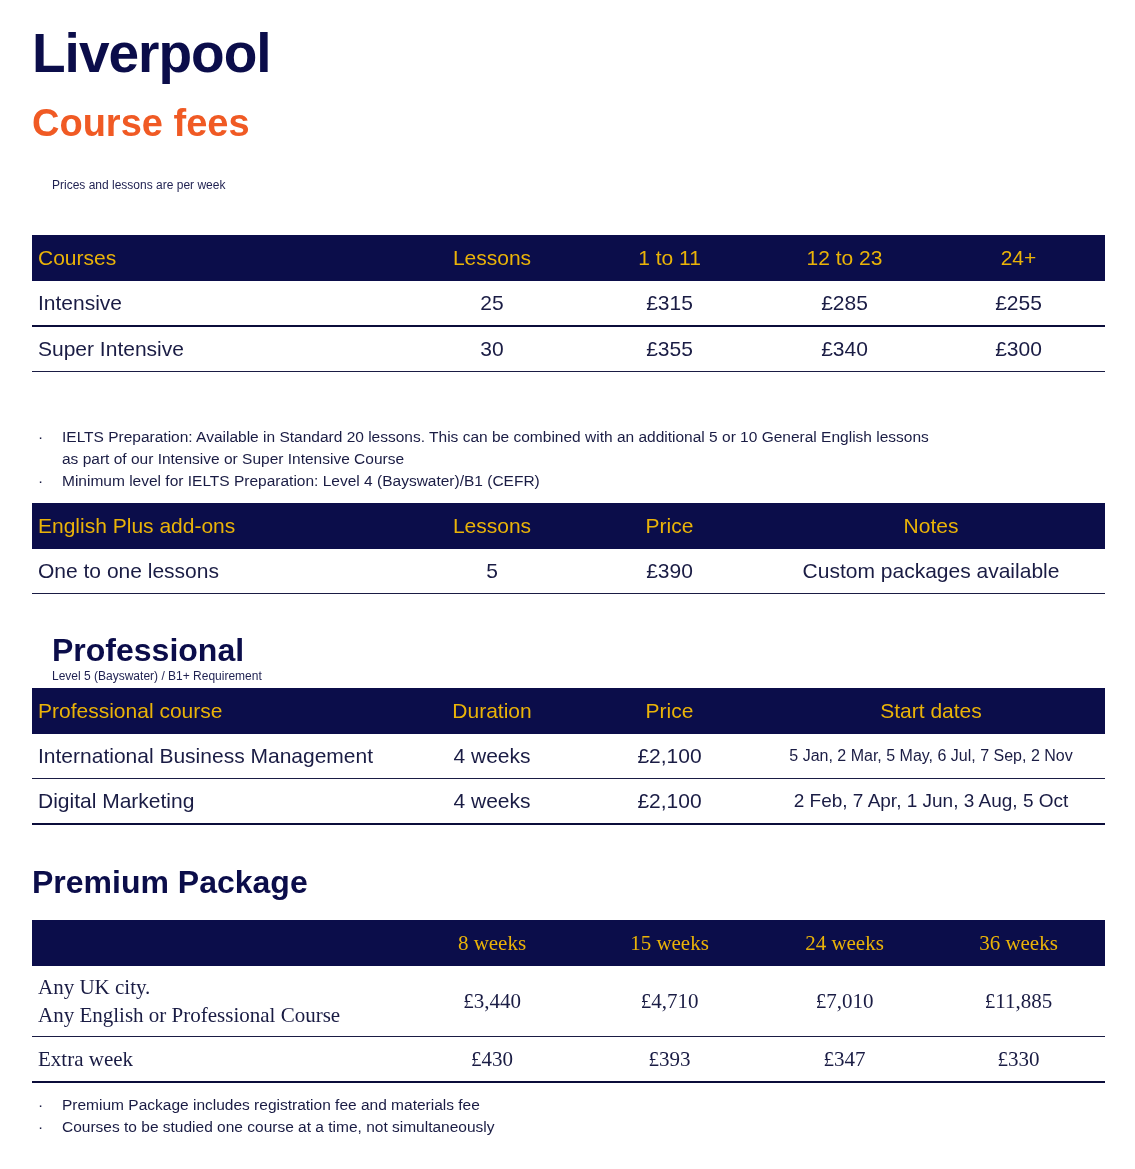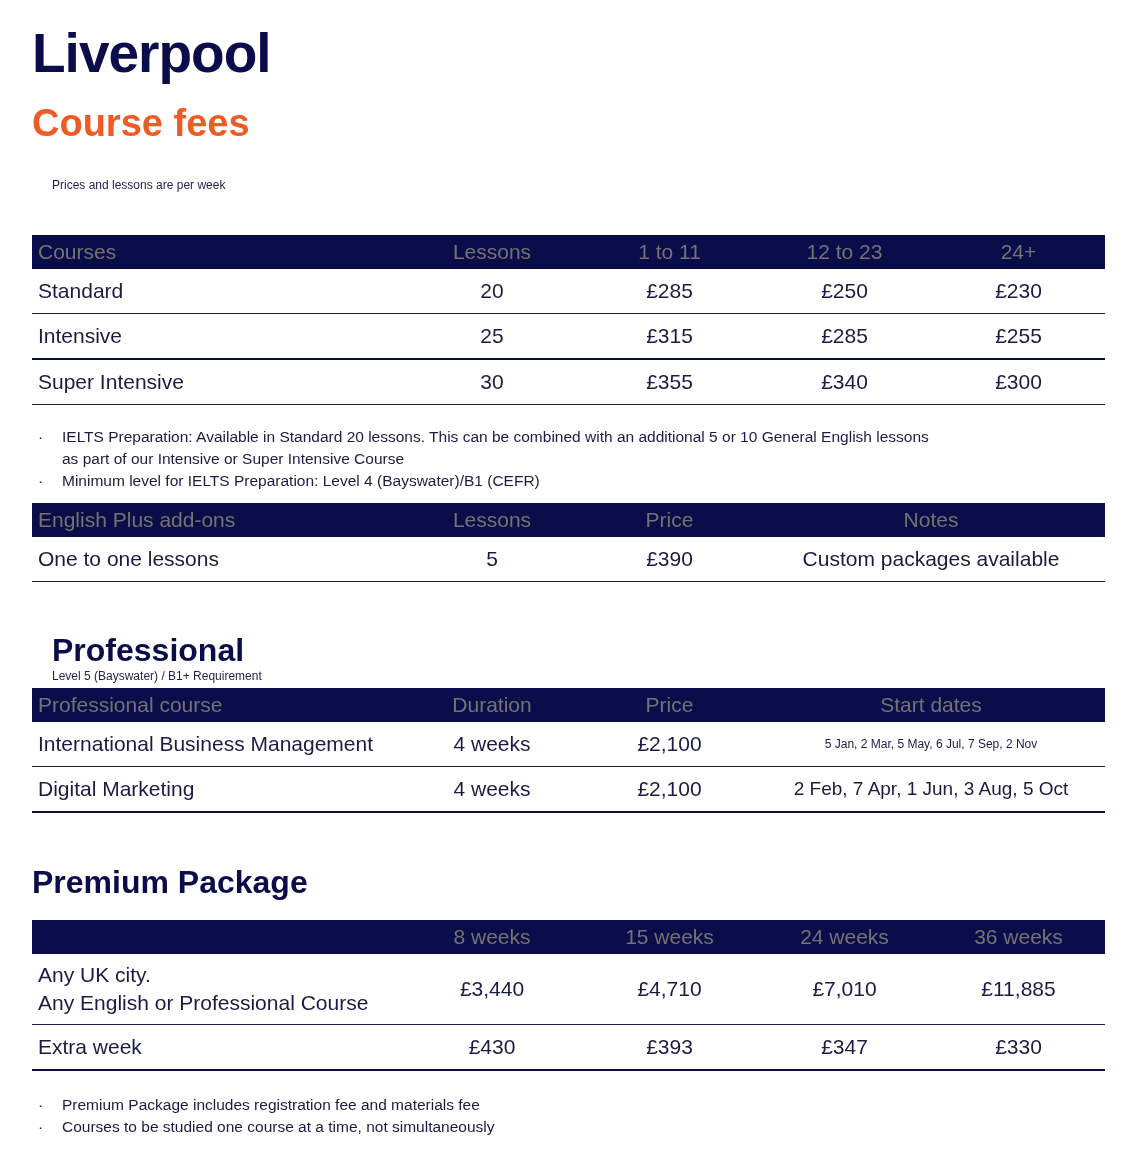--- a/index.html
+++ b/index.html
@@ -15,22 +15,22 @@
   }
   .subtitle {
     position: absolute; left: 0; top: 100px;
     font-size: 38px; font-weight: bold; color: #f05a24; line-height: 46px;
   }
   .section-head { position: absolute; left: 0; display: flex; align-items: baseline; }
   .section-title { font-size: 32px; font-weight: bold; color: #0b0d4a; }
   .section-note { font-size: 12px; color: #1e2050; margin-left: 20px; }
   table { position: absolute; left: 0; width: 1073px; border-collapse: collapse; }
   th {
-    background: #0b0d4a; color: #737373; font-size: 21px; font-weight: normal;
-    height: 34px; padding: 0; text-align: center;
+    background: #0b0d4a; color: #eab308; font-size: 21px; font-weight: normal;
+    height: 46px; padding: 0; text-align: center;
   }
   th.first { text-align: left; padding-left: 6px; }
   td { font-size: 21px; color: #1a1c44; text-align: center; padding: 0; height: 44px; border-bottom: 1px solid #1a1c44; }
   td.first { text-align: left; padding-left: 6px; }
   tr.thick td { border-bottom: 2px solid #0b0d3a; }
   .notes { position: absolute; left: 0; font-size: 15.5px; color: #1a1c44; line-height: 22px; }
   .notes .item { display: flex; }
   .notes .bullet { width: 30px; text-align: left; padding-left: 6px; box-sizing: border-box; }
 </style>
 </head>
@@ -54,27 +54,20 @@
     <thead>
         <tr>
       <th class="first">Courses</th>
       <th>Lessons</th>
       <th>1 to 11</th>
       <th>12 to 23</th>
       <th>24+</th>
     </tr>
       </thead>
     <tbody>
-      <tr>
-        <td class="first">Standard</td>
-        <td>20</td>
-        <td>£285</td>
-        <td>£250</td>
-        <td>£230</td>
-      </tr>
       <tr class="thick">
         <td class="first">Intensive</td>
         <td>25</td>
         <td>£315</td>
         <td>£285</td>
         <td>£255</td>
       </tr>
       <tr>
         <td class="first">Super Intensive</td>
         <td>30</td>
@@ -141,35 +134,35 @@
       <th>Duration</th>
       <th>Price</th>
       <th>Start dates</th>
     </tr>
       </thead>
     <tbody>
       <tr>
         <td class="first">International Business Management</td>
         <td>4 weeks</td>
         <td>£2,100</td>
-        <td style="font-size:12px;">5 Jan, 2 Mar, 5 May, 6 Jul, 7 Sep, 2 Nov</td>
+        <td style="font-size:16px;">5 Jan, 2 Mar, 5 May, 6 Jul, 7 Sep, 2 Nov</td>
       </tr>
       <tr class="thick">
         <td class="first">Digital Marketing</td>
         <td>4 weeks</td>
         <td>£2,100</td>
         <td style="font-size:19px;">2 Feb, 7 Apr, 1 Jun, 3 Aug, 5 Oct</td>
       </tr>
     </tbody>
   </table>
 
   <div class="section-head" style="top:864px;">
     <span class="section-title">Premium Package</span>
   </div>
-  <table style="top:920px;">
+  <table style="top:920px;font-family:Liberation Serif, serif;">
     <colgroup>
         <col style="width:370px">
         <col style="width:180px">
         <col style="width:175px">
         <col style="width:175px">
         <col style="width:173px">
       </colgroup>
     <thead>
         <tr>
       <th class="first"></th>

